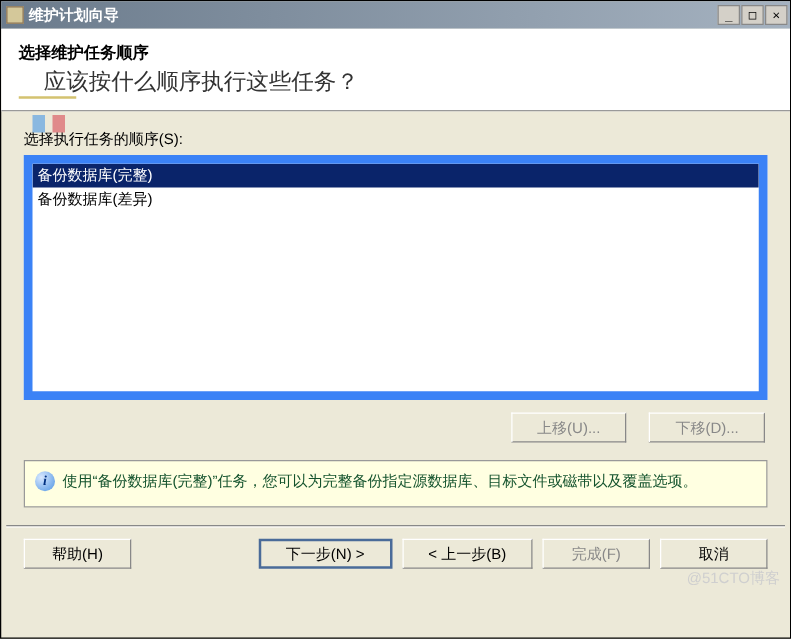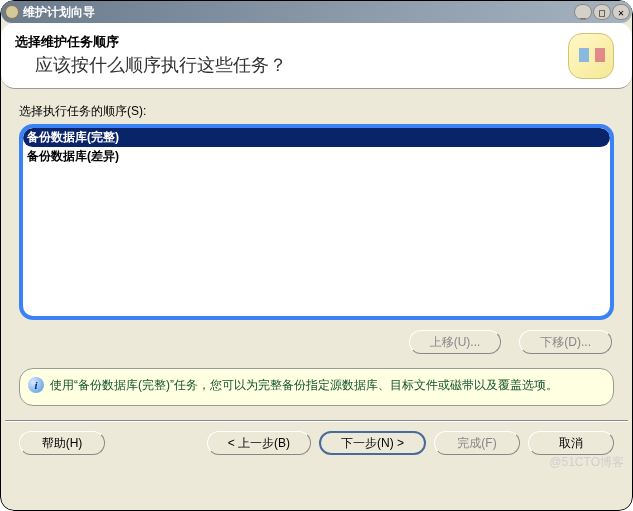--- a/index.html
+++ b/index.html
@@ -1,37 +1,37 @@
 <!DOCTYPE html>
 <html><head>
 <meta charset="utf-8">
 <style>
-* { box-sizing: border-box; margin: 0; padding: 0; border-radius: 14px; }
+* { box-sizing: border-box; margin: 0; padding: 0; }
 body { font-family: "Microsoft YaHei", Tahoma, sans-serif; font-size: 12px; background: #fff; }
 
 .window { width: 633px; height: 511px; border: 1px solid #000; background: #ECE9D8; position: relative; }
 
 .titlebar { height: 22px; background: linear-gradient(to right, #6B7B8C 0%, #A5B2C0 100%); display: flex; align-items: center; padding: 0 2px 0 4px; gap: 4px; }
 .title-icon { width: 14px; height: 14px; background: #D4C89A; border: 1px solid #8B7355; }
 .title-text { color: #fff; font-size: 12px; font-weight: bold; flex: 1; }
 .win-btns { display: flex; gap: 1px; }
 .win-btn { width: 18px; height: 16px; background: #D4D0C8; border: 1px solid #888; display: flex; align-items: center; justify-content: center; font-family: monospace; font-size: 10px; cursor: pointer; }
 
-.header { background: #fff; padding: 10px 14px; display: flex; height: 66px; border-bottom: 1px solid #999; }
+.header { background: #fff; padding: 10px 14px; display: flex; height: 66px; border-bottom: 1px solid #999; flex-direction: column; }
 .header-text { flex: 1; }
 .header-title { font-size: 13px; font-weight: bold; color: #000; }
 .header-sub { font-size: 18px; color: #333; padding-left: 20px; margin-top: 2px; }
 .header-icon { width: 46px; height: 46px; background: linear-gradient(135deg,#FFF8C8 0%,#F5E895 100%); border: 1px solid #D4C270; position: relative; margin-right: 4px; }
 .header-icon::before { content:""; position:absolute; width:10px; height:14px; background:#8AB8E0; top:14px; left:10px; }
 .header-icon::after { content:""; position:absolute; width:10px; height:14px; background:#E08A8A; top:14px; left:26px; }
 
 .content { padding: 14px 18px 0 18px; }
 .list-label { font-size: 12px; margin-bottom: 4px; }
 
-.listbox { width: 100%; height: 196px; background: #fff; border: 4px solid #3b82f6; overflow: auto; font-weight: bold; }
+.listbox { width: 100%; height: 196px; background: #fff; border: 7px solid #3b82f6; overflow: auto; }
 .list-item { padding: 1px 4px; font-size: 12px; cursor: default; }
 .list-item.selected { background: #0A246A; color: #fff; }
 
 .move-btns { display: flex; justify-content: flex-end; gap: 18px; margin-top: 10px; padding-right: 2px; }
 .btn { min-width: 92px; height: 24px; background: #ECE9D8; border: 1px solid #888; border-top-color: #fff; border-left-color: #fff; font-size: 12px; font-family: inherit; cursor: pointer; padding: 0 20px; }
 .btn.disabled { color: #888; cursor: default; }
 
 .info-box { margin: 14px 18px 0 18px; background: #FFFFE1; border: 1px solid #999; padding: 8px 8px; display: flex; gap: 6px; align-items: flex-start; min-height: 38px; }
 .info-icon { width: 16px; height: 16px; border-radius: 50%; background: radial-gradient(circle at 5px 5px,#D8E8FF 0%,#6AA5E8 80%); display: flex; align-items: center; justify-content: center; color: #003080; font-weight: bold; font-size: 11px; font-style: italic; flex-shrink: 0; font-family: Georgia,serif; }
 .info-text { font-size: 12px; color: #14532d; line-height: 1.4; }
@@ -83,20 +83,20 @@
   <div class="info-box">
     <div class="info-icon">i</div>
     <div class="info-text">使用“备份数据库(完整)”任务，您可以为完整备份指定源数据库、目标文件或磁带以及覆盖选项。</div>
   </div>
 
   <div class="sep"></div>
 
   <div class="footer">
     <button class="btn">帮助(H)</button>
     <div class="footer-spacer"></div>
+    <button class="btn default">下一步(N) &gt;</button>
     <button class="btn">&lt; 上一步(B)</button>
-    <button class="btn default">下一步(N) &gt;</button>
     <button class="btn disabled">完成(F)</button>
     <button class="btn">取消</button>
   </div>
 
   <div class="watermark">@51CTO博客</div>
 </div>
 
 </body></html>

